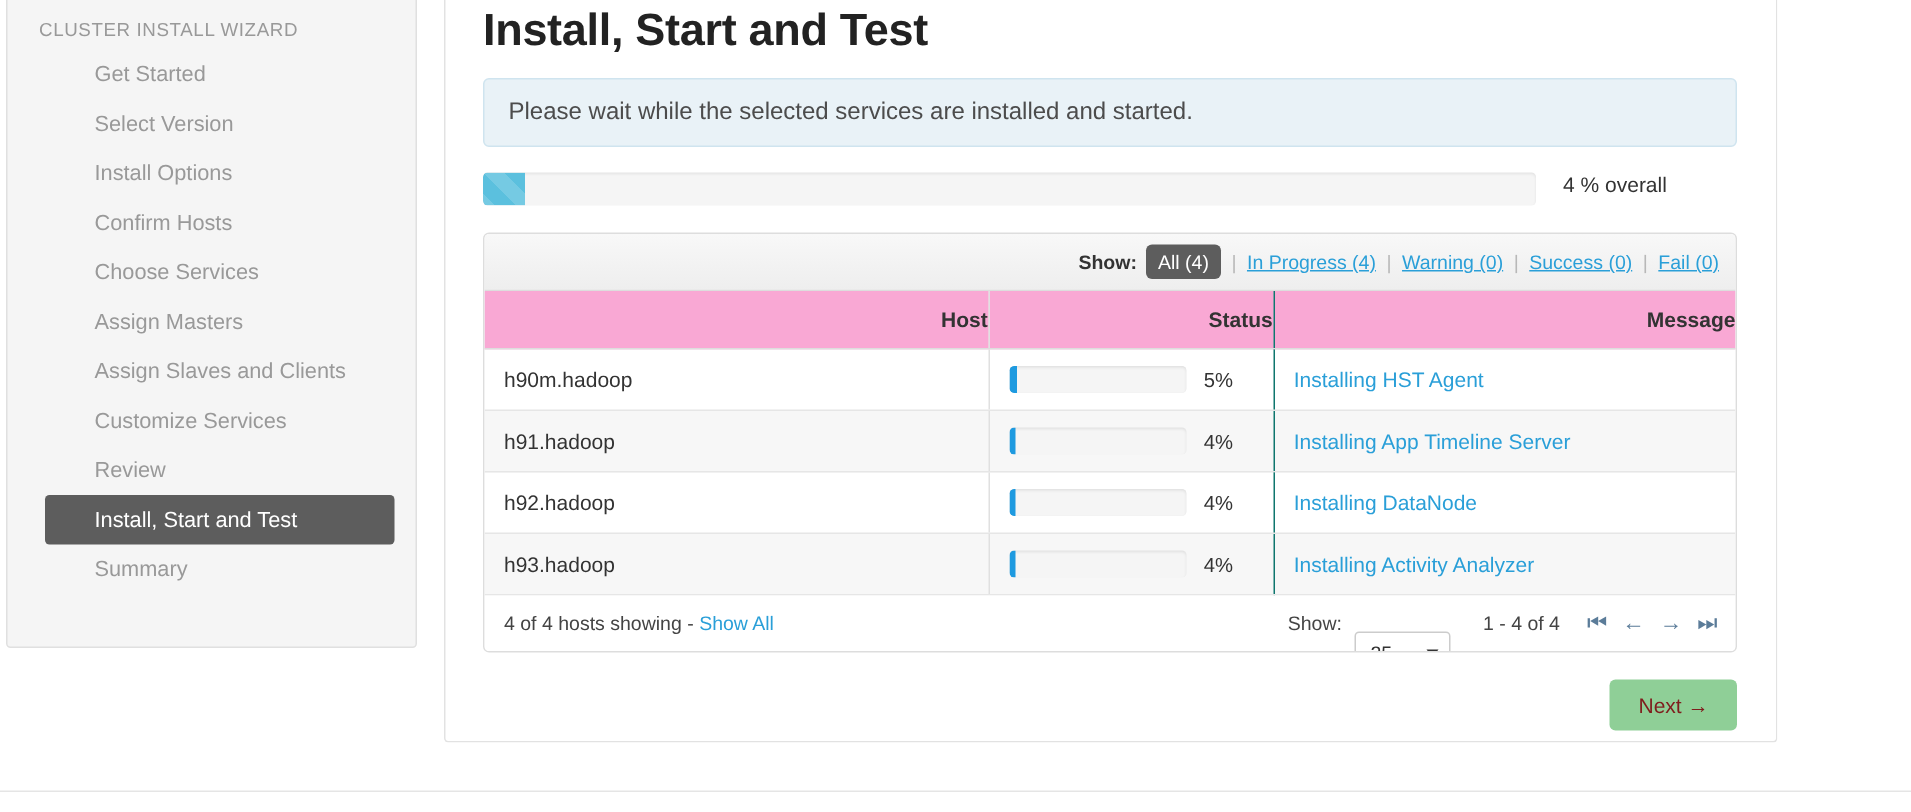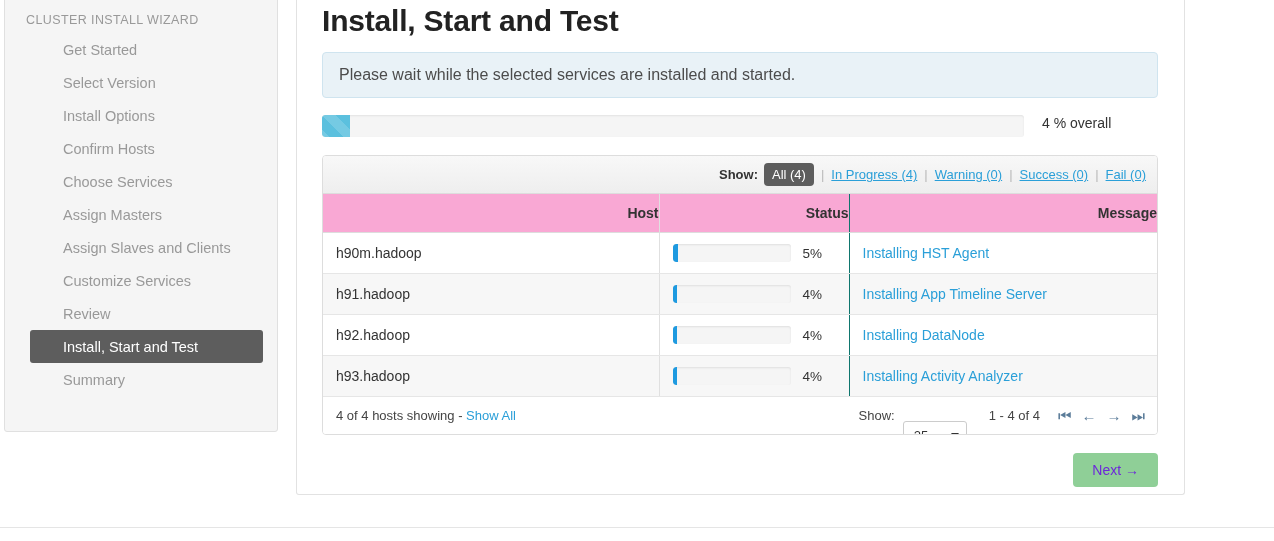--- a/index.html
+++ b/index.html
@@ -230,21 +230,21 @@
   }
   .caret { width: 0; height: 0; border-left: 4px solid transparent; border-right: 4px solid transparent; border-top: 5px solid #333333; }
   .range-label { margin: 0 18px 0 22px; color: #444444; white-space: nowrap; }
   .pager-btns { display: flex; align-items: center; gap: 10px; color: #5b7c99; font-size: 15px; }
   .pager-btn { cursor: pointer; line-height: 1; user-select: none; }
 
   
   .next-wrap { display: flex; justify-content: flex-end; padding: 18px 26px 0 0; }
   .next-btn {
     background: #8fcf97;
-    color: #6d28d9;
+    color: #7f1d1d;
     border: none;
     border-radius: 4px;
     font-size: 14px;
     padding: 9px 19px;
     cursor: pointer;
     font-family: "Liberation Sans", sans-serif;
   }
 
   .bottom-rule {
     position: absolute;

